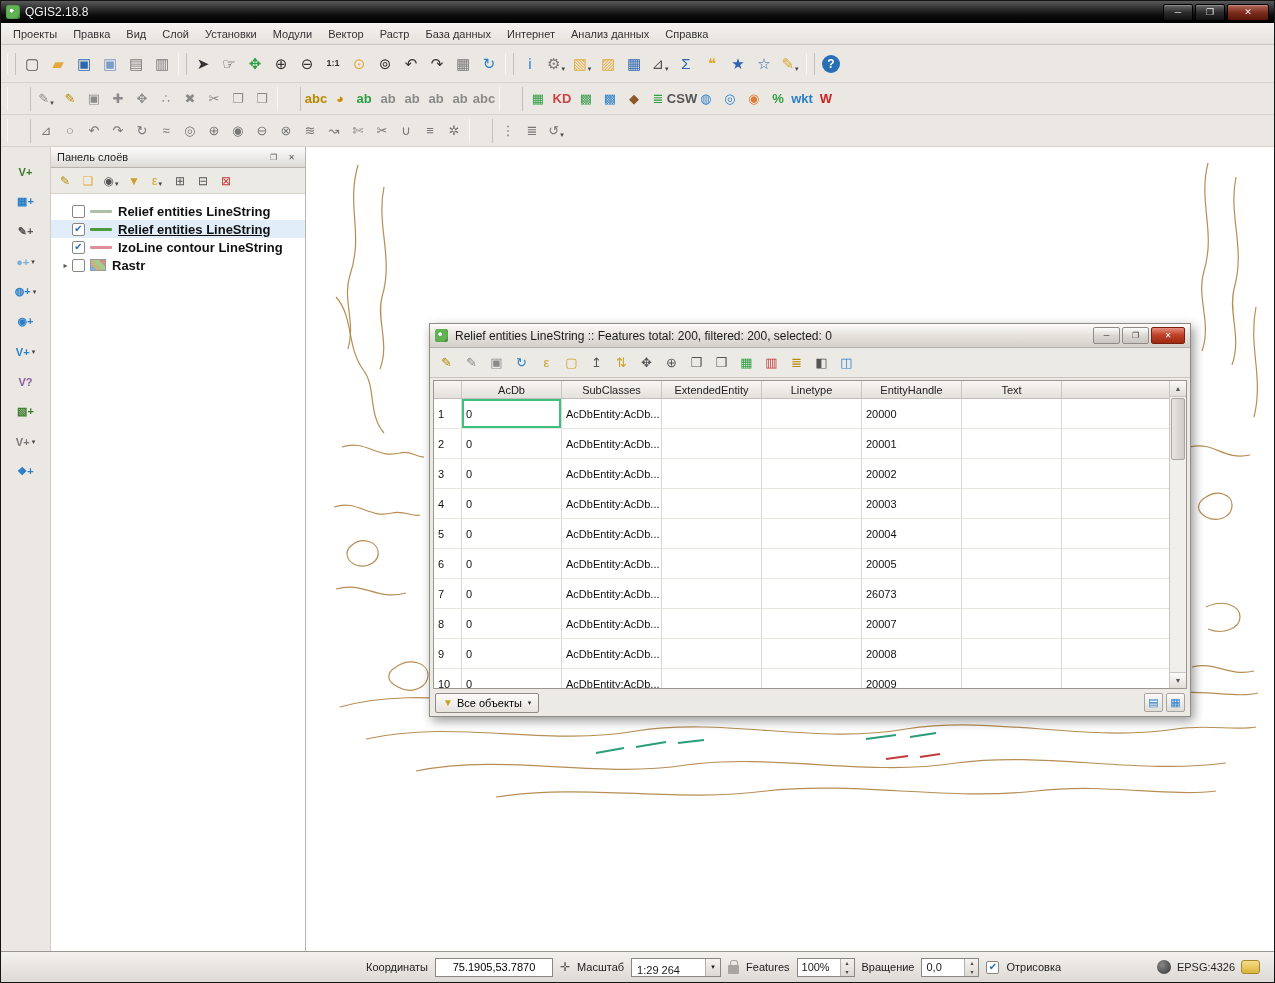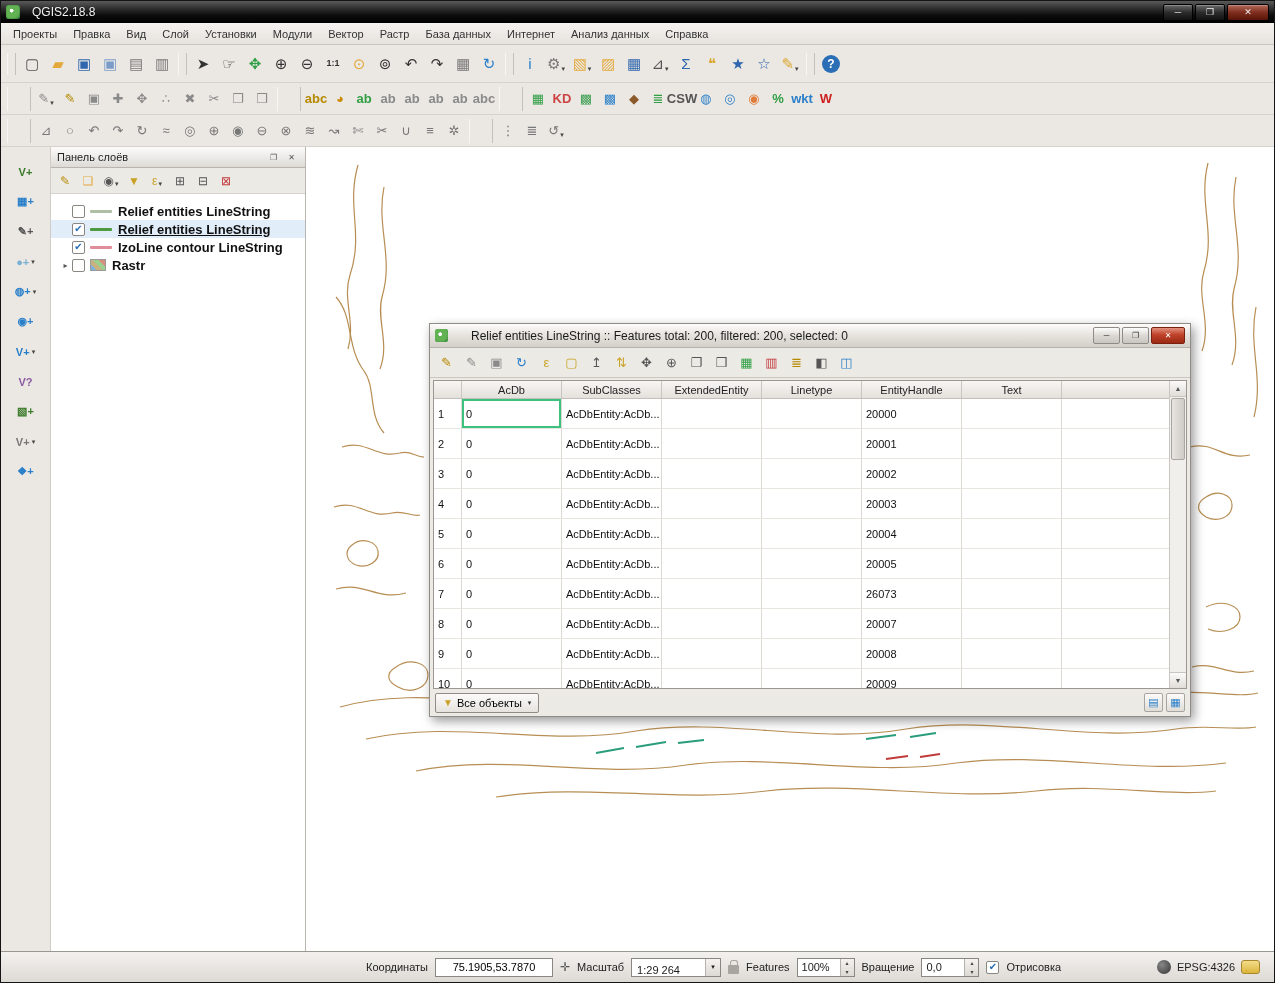--- a/index.html
+++ b/index.html
@@ -1,19 +1,19 @@
 <!DOCTYPE html>
 <html style="--contour: #b3874a; --gdash: #2a9d7c; --rdash: #c23b3b;"><head>
 <meta charset="utf-8">
 <style>
 *{box-sizing:border-box;margin:0;padding:0;}
 html,body{width:1275px;height:983px;}
 body{font-family:"Liberation Sans",sans-serif;font-size:11px;color:#1a1a1a;background:#3a3a3a;}
 .window{position:relative;width:1275px;height:983px;background:#ebe8e3;border:1px solid #141414;overflow:hidden;display:flex;flex-direction:column;}
-.titlebar{height:22px;flex:0 0 22px;background:linear-gradient(#5a5a5a,#2e2e2e 35%,#0c0c0c 65%,#000);display:flex;align-items:center;padding:0 5px;gap:12px;}
+.titlebar{height:22px;flex:0 0 22px;background:linear-gradient(#5a5a5a,#2e2e2e 35%,#0c0c0c 65%,#000);display:flex;align-items:center;padding:0 5px;gap:5px;}
 .title-text{color:#f2f2f2;font-size:12px;text-shadow:0 1px 2px #000;}
 .app-icon{width:14px;height:14px;border-radius:2px;background:radial-gradient(circle at 40% 40%,#ffffff 0 15%,#62b152 18% 60%,#2e7d32 100%);box-shadow:inset 0 0 1px #123;}
 .win-controls{margin-left:auto;display:flex;}
 .win-btn{width:30px;height:17px;margin-left:2px;display:flex;align-items:center;justify-content:center;color:#eee;font-size:9px;background:linear-gradient(#6a6a6a,#2c2c2c 50%,#111);border:1px solid #000;border-radius:2px;box-shadow:inset 0 1px 0 rgba(255,255,255,.25);}
 .win-btn.close{width:42px;background:linear-gradient(#b36a5a,#7e2d1e 50%,#581507);}
 .menubar{height:22px;flex:0 0 22px;display:flex;align-items:center;background:linear-gradient(#f4f2ef,#e6e3de);border-bottom:1px solid #c9c6c1;padding:0 4px;}
 .menu-item{padding:3px 8px;color:#333;white-space:nowrap;}
 .toolbar{display:flex;align-items:center;background:#ebe8e3;border-bottom:1px solid #d6d3ce;padding:1px 3px;overflow:hidden;}
 .toolbar.r1{height:38px;flex:0 0 38px;}
 .toolbar.r2{height:32px;flex:0 0 32px;}
@@ -67,21 +67,21 @@
 .sb-spin .spin-val{display:flex;align-items:center;padding:0 4px;min-width:42px;}
 .spin-btns{width:14px;display:flex;flex-direction:column;border-left:1px solid #b5b2ad;background:linear-gradient(#f5f3f0,#dcd9d4);}
 .spin-btns i{flex:1;font-style:normal;font-size:6px;display:flex;align-items:center;justify-content:center;color:#444;}
 .sb-check{width:13px;height:13px;flex:0 0 13px;border:1px solid #8a8782;background:#fff;border-radius:2px;display:flex;align-items:center;justify-content:center;}
 .sb-check .tick{font-size:10px;color:#2a6fb5;line-height:1;}
 .sb-right{margin-left:auto;display:flex;align-items:center;gap:6px;}
 .globe-icon{width:14px;height:14px;border-radius:50%;background:radial-gradient(circle at 35% 35%,#888,#333);}
 .balloon-icon{width:19px;height:14px;background:linear-gradient(#f3dc8a,#dcb53c);border:1px solid #a8862a;border-radius:3px;position:relative;margin-right:4px;}
 .balloon-icon::after{content:"";position:absolute;left:3px;bottom:-5px;border:4px solid transparent;border-top-color:#dcb53c;border-left-width:2px;border-right-width:2px;}
 .dialog{position:absolute;left:428px;top:322px;width:762px;height:394px;background:#eceae5;border:1px solid #8f8c87;box-shadow:3px 4px 10px rgba(0,0,0,.4);display:flex;flex-direction:column;z-index:10;}
-.dlg-titlebar{height:24px;flex:0 0 24px;display:flex;align-items:center;gap:23px;background:linear-gradient(#fdfcfb,#e8e5e0 45%,#d3d0ca);border-bottom:1px solid #b5b2ad;padding:0 5px;}
+.dlg-titlebar{height:24px;flex:0 0 24px;display:flex;align-items:center;gap:7px;background:linear-gradient(#fdfcfb,#e8e5e0 45%,#d3d0ca);border-bottom:1px solid #b5b2ad;padding:0 5px;}
 .dlg-icon{width:13px;height:13px;border-radius:2px;background:radial-gradient(circle at 40% 40%,#fff 0 15%,#62b152 18% 60%,#2e7d32 100%);}
 .dlg-title{font-size:12px;color:#1a1a1a;white-space:nowrap;overflow:hidden;}
 .dlg-controls{margin-left:auto;display:flex;gap:2px;}
 .dlg-btn{width:27px;height:17px;display:flex;align-items:center;justify-content:center;font-size:8px;color:#333;background:linear-gradient(#fdfdfc,#dcd9d4 50%,#c9c6c1);border:1px solid #8f8c87;border-radius:2px;}
 .dlg-btn.close{width:34px;color:#fff;background:linear-gradient(#e2907e,#c0422a 45%,#9c2a12);border-color:#7a2010;}
 .dlg-toolbar{height:30px;flex:0 0 30px;display:flex;align-items:center;gap:2px;padding:0 5px;border-bottom:1px solid #c9c6c1;background:#eceae5;}
 .dlg-toolbar .tbtn{width:23px;height:23px;}
 .dlg-toolbar .tbtn .glyph{font-size:13px;}
 .dlg-table{flex:1;margin:2px 3px 0 3px;position:relative;background:#fff;border:1px solid #9a9792;overflow:hidden;display:flex;flex-direction:column;min-height:0;}
 .thead{height:18px;flex:0 0 18px;display:flex;background:linear-gradient(#f8f6f3,#e4e1dc);border-bottom:1px solid #c3c0bb;}

